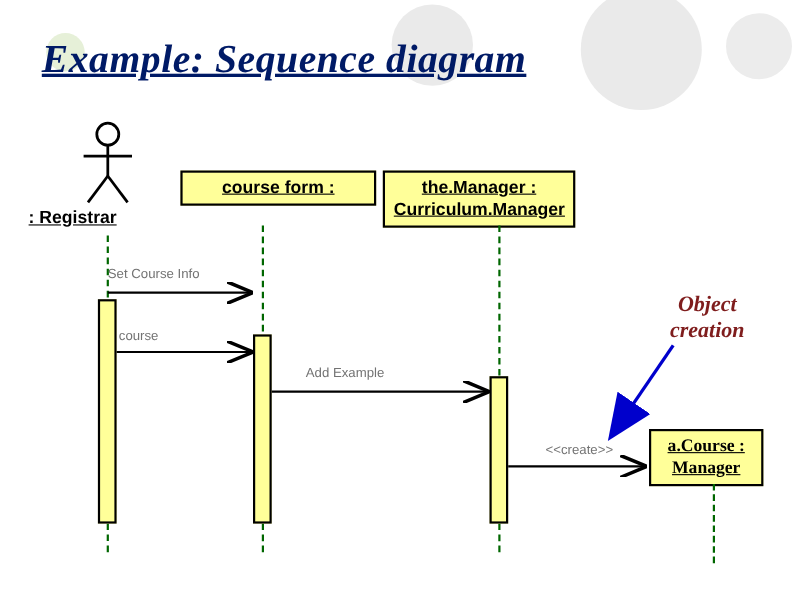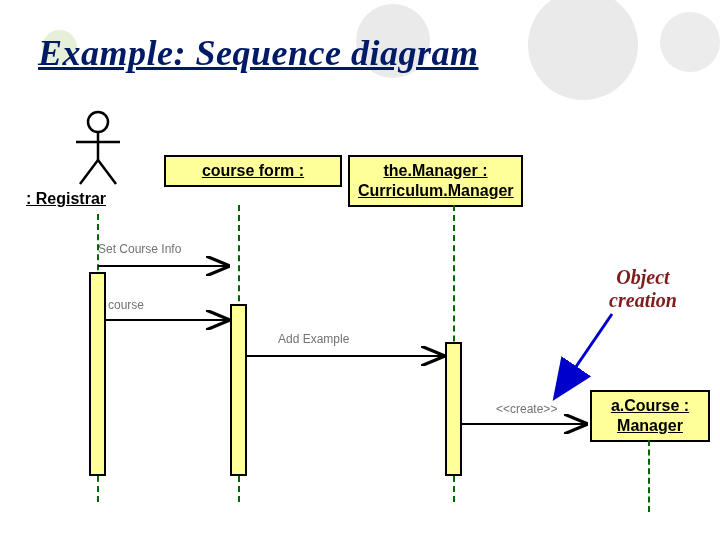--- a/index.html
+++ b/index.html
@@ -103,21 +103,21 @@
 
 <div class="obj-box" style="left:164px; top:155px; width:178px;">
   <span>course form :</span><br>
 </div>
 
 <div class="obj-box" style="left:348px; top:155px; width:175px;">
   <span>the.Manager :</span><br>
   <span>Curriculum.Manager</span>
 </div>
 
-<div class="obj-box" style="left:590px; top:390px; width:120px;">
+<div class="obj-box" style="left:590px; top:390px; width:104px;font-family:Liberation Serif, serif;">
   <span>a.Course :</span><br>
   <span>Manager</span>
 </div>
 
 <div class="lifeline" style="left:97px; top:214px; height:288px;"></div>
 <div class="lifeline" style="left:238px; top:205px; height:297px;"></div>
 <div class="lifeline" style="left:453px; top:205px; height:297px;"></div>
 <div class="lifeline" style="left:648px; top:440px; height:72px;"></div>
 
 <div class="activation" style="left:89px; top:272px; width:17px; height:204px;"></div>

